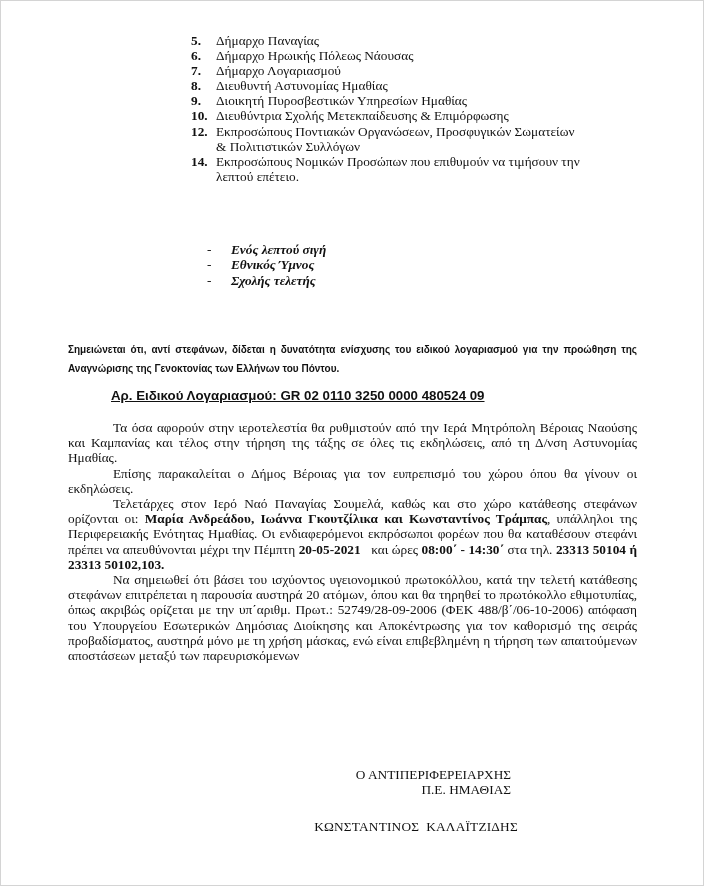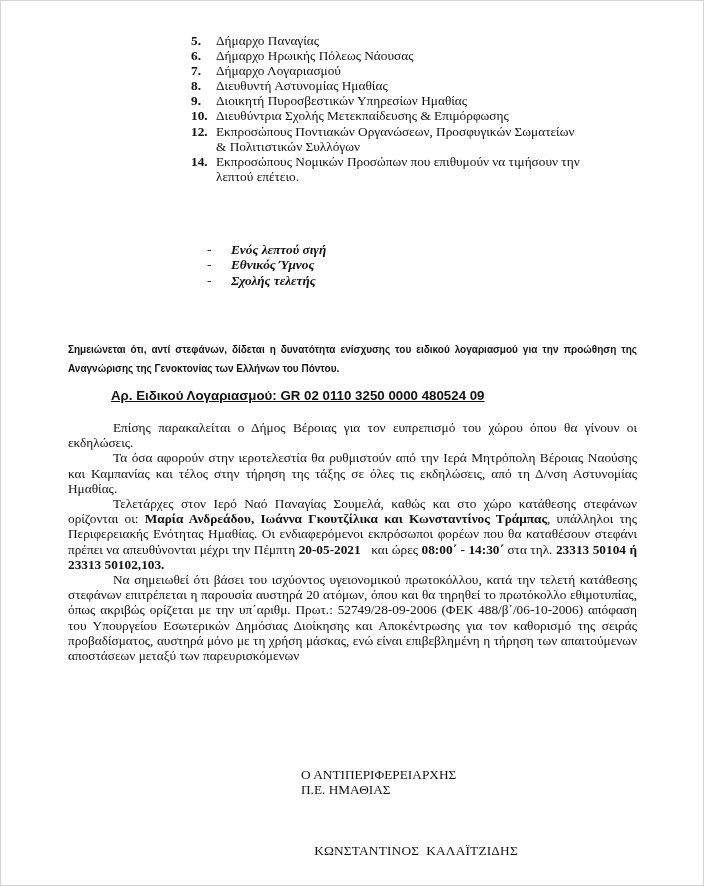--- a/index.html
+++ b/index.html
@@ -20,22 +20,22 @@
   .program-item { display: flex; }
   .program-dash { width: 24px; font-weight: normal; font-style: normal; }
 
   .notice { position: absolute; left: 67px; top: 339px; width: 569px; font-size: 10px; line-height: 19px; font-weight: bold; text-align: justify; text-align-last: left; }
   .account { position: absolute; left: 110px; top: 387px; font-size: 13.3px; line-height: 15px; font-weight: bold; text-decoration: underline; }
 
   .body-text { position: absolute; left: 67px; top: 419px; width: 569px; font-size: 13.3px; line-height: 15.2px; text-align: justify; }
   .body-text p { margin: 0; text-indent: 45px; }
   .b { font-weight: bold; }
 
-  .signature { position: absolute; left: 300px; top: 766px; width: 210px; text-align: left; font-size: 13.3px; line-height: 15px; }
-  .signer { position: absolute; left: 300px; top: 842px; width: 230px; text-align: center; font-size: 13.3px; letter-spacing: 0.2px; }
+  .signature { position: absolute; left: 300px; top: 766px; width: 210px; text-align: right; font-size: 13.3px; line-height: 15px; }
+  .signer { position: absolute; left: 300px; top: 818px; width: 230px; text-align: center; font-size: 13.3px; letter-spacing: 0.2px; }
 </style>
 </head>
 <body>
 
 <div class="page">
 
   <div class="guest-list serif">
     <div class="guest-item">
         <span class="guest-num">5.</span>
         <span class="guest-text">Δήμαρχο Παναγίας</span>
@@ -82,22 +82,22 @@
     <div class="program-item">
         <span class="program-dash">-</span>
         <span>Σχολής τελετής</span>
       </div>
   </div>
 
   <div class="notice sans">Σημειώνεται ότι, αντί στεφάνων, δίδεται η δυνατότητα ενίσχυσης του ειδικού λογαριασμού για την προώθηση της Αναγνώρισης της Γενοκτονίας των Ελλήνων του Πόντου.</div>
   <div class="account sans">Αρ. Ειδικού Λογαριασμού: GR 02 0110 3250 0000 480524 09</div>
 
   <div class="body-text serif">
+    <p>Τα όσα αφορούν στην ιεροτελεστία θα ρυθμιστούν από την Ιερά Μητρόπολη Βέροιας Ναούσης και Καμπανίας και τέλος στην τήρηση της τάξης σε όλες τις εκδηλώσεις, από τη Δ/νση Αστυνομίας Ημαθίας.</p>
     <p>Επίσης παρακαλείται ο Δήμος Βέροιας για τον ευπρεπισμό του χώρου όπου θα γίνουν οι εκδηλώσεις.</p>
-    <p>Τα όσα αφορούν στην ιεροτελεστία θα ρυθμιστούν από την Ιερά Μητρόπολη Βέροιας Ναούσης και Καμπανίας και τέλος στην τήρηση της τάξης σε όλες τις εκδηλώσεις, από τη Δ/νση Αστυνομίας Ημαθίας.</p>
     <p><span>Τελετάρχες στον Ιερό Ναό Παναγίας Σουμελά, καθώς και στο χώρο κατάθεσης στεφάνων ορίζονται οι: </span><span class="b">Μαρία Ανδρεάδου, Ιωάννα Γκουτζίλικα και Κωνσταντίνος Τράμπας</span><span>, υπάλληλοι της Περιφερειακής Ενότητας Ημαθίας. Οι ενδιαφερόμενοι εκπρόσωποι φορέων που θα καταθέσουν στεφάνι πρέπει να απευθύνονται μέχρι την Πέμπτη </span><span class="b">20-05-2021</span><span style="white-space:pre-wrap">   και ώρες </span><span class="b">08:00΄ - 14:30΄</span><span> στα τηλ. </span><span class="b">23313 50104 ή 23313 50102,103.</span></p>
     <p>Να σημειωθεί ότι βάσει του ισχύοντος υγειονομικού πρωτοκόλλου, κατά την τελετή κατάθεσης στεφάνων επιτρέπεται η παρουσία αυστηρά 20 ατόμων, όπου και θα τηρηθεί το πρωτόκολλο εθιμοτυπίας, όπως ακριβώς ορίζεται με την υπ΄αριθμ. Πρωτ.: 52749/28-09-2006 (ΦΕΚ 488/β΄/06-10-2006) απόφαση του Υπουργείου Εσωτερικών Δημόσιας Διοίκησης και Αποκέντρωσης για τον καθορισμό της σειράς προβαδίσματος, αυστηρά μόνο με τη χρήση μάσκας, ενώ είναι επιβεβλημένη η τήρηση των απαιτούμενων αποστάσεων μεταξύ των παρευρισκόμενων</p>
   </div>
 
   <div class="signature serif">
     <div>Ο ΑΝΤΙΠΕΡΙΦΕΡΕΙΑΡΧΗΣ</div>
     <div>Π.Ε. ΗΜΑΘΙΑΣ</div>
   </div>
   <div class="signer serif" style="white-space:pre">ΚΩΝΣΤΑΝΤΙΝΟΣ  ΚΑΛΑΪΤΖΙΔΗΣ</div>
 

